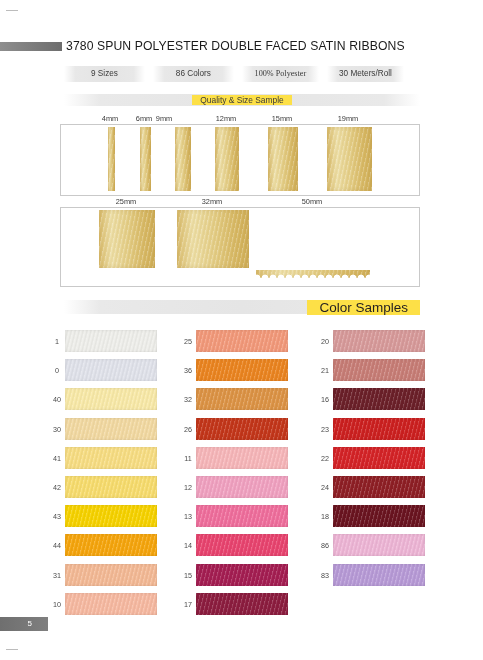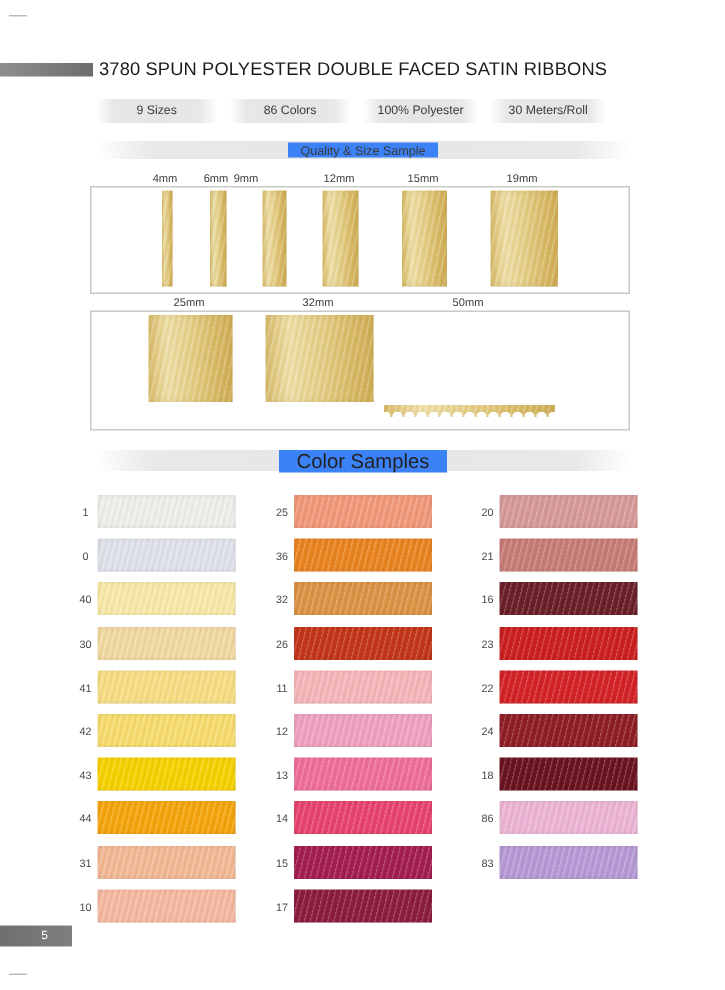--- a/index.html
+++ b/index.html
@@ -28,28 +28,28 @@
 
   
   .pills{position:absolute;left:64px;top:66px;width:340px;height:16px;display:flex;gap:8px;align-items:center;}
   .pill{
     height:16px;line-height:16px;text-align:center;
     font-size:8.2px;color:#3a3a3a;
     background:linear-gradient(to right,#ffffff 0%,#e8e8e8 14%,#e4e4e4 50%,#e8e8e8 86%,#ffffff 100%);
   }
   .pill.w1{width:84px;}
   .pill.w2{width:84px;}
-  .pill.w3{width:80px;}
+  .pill.w3{width:80px;font-family:Liberation Serif, serif;}
   .pill.w4{width:80px;}
 
   
   .sect{position:absolute;left:64px;width:356px;height:12px;display:flex;align-items:center;justify-content:center;}
   .sect .bg{position:absolute;inset:0;
     background:linear-gradient(to right,#ffffff 0%,#e9e9e9 10%,#e5e5e5 50%,#e9e9e9 90%,#ffffff 100%);}
-  .sect .lbl{position:relative;background:#3b82f6;padding:0 8px;font-size:8.4px;color:#3a3a3a;}
+  .sect .lbl{position:relative;background:#fde047;padding:0 8px;font-size:8.4px;color:#3a3a3a;}
   #quality-bar{top:94px;}
 
   
   .sizebox{position:absolute;border:1px solid #c9c9c9;background:#fff;box-sizing:border-box;}
   #size-box-1{left:60px;top:124px;width:360px;height:72px;}
   #size-box-2{left:60px;top:207px;width:360px;height:80px;}
 
   .size-labels{position:absolute;height:10px;}
   #size-labels-1{left:60px;top:114px;width:360px;}
   #size-labels-2{left:60px;top:197px;width:360px;}
@@ -66,21 +66,21 @@
   .ribbon.scallop .strip{
     -webkit-mask-image:radial-gradient(circle at 4px 100%, transparent 0 3.4px, #000 3.6px);
     -webkit-mask-size:8px 8px;
     -webkit-mask-repeat:repeat-x;
     -webkit-mask-position:bottom;
     mask-image:radial-gradient(circle at 4px 100%, transparent 0 3.4px, #000 3.6px);
     mask-size:8px 8px;mask-repeat:repeat-x;mask-position:bottom;
   }
 
   
-  #color-samples-bar{top:300px;left:64px;width:356px;height:14px;}
+  #color-samples-bar{top:300px;left:64px;width:356px;height:14px;justify-content:flex-end;}
   #color-samples-bar .lbl{font-size:13.5px;color:#231f20;padding:0 12px;}
 
   
   #color-grid{position:absolute;left:45px;top:330px;width:420px;height:295px;}
   .col{position:absolute;top:0;width:140px;}
   .col.c1{left:0;}
   .col.c2{left:131px;}
   .col.c3{left:268px;}
   .swrow{position:relative;height:29.2px;}
   .swnum{

